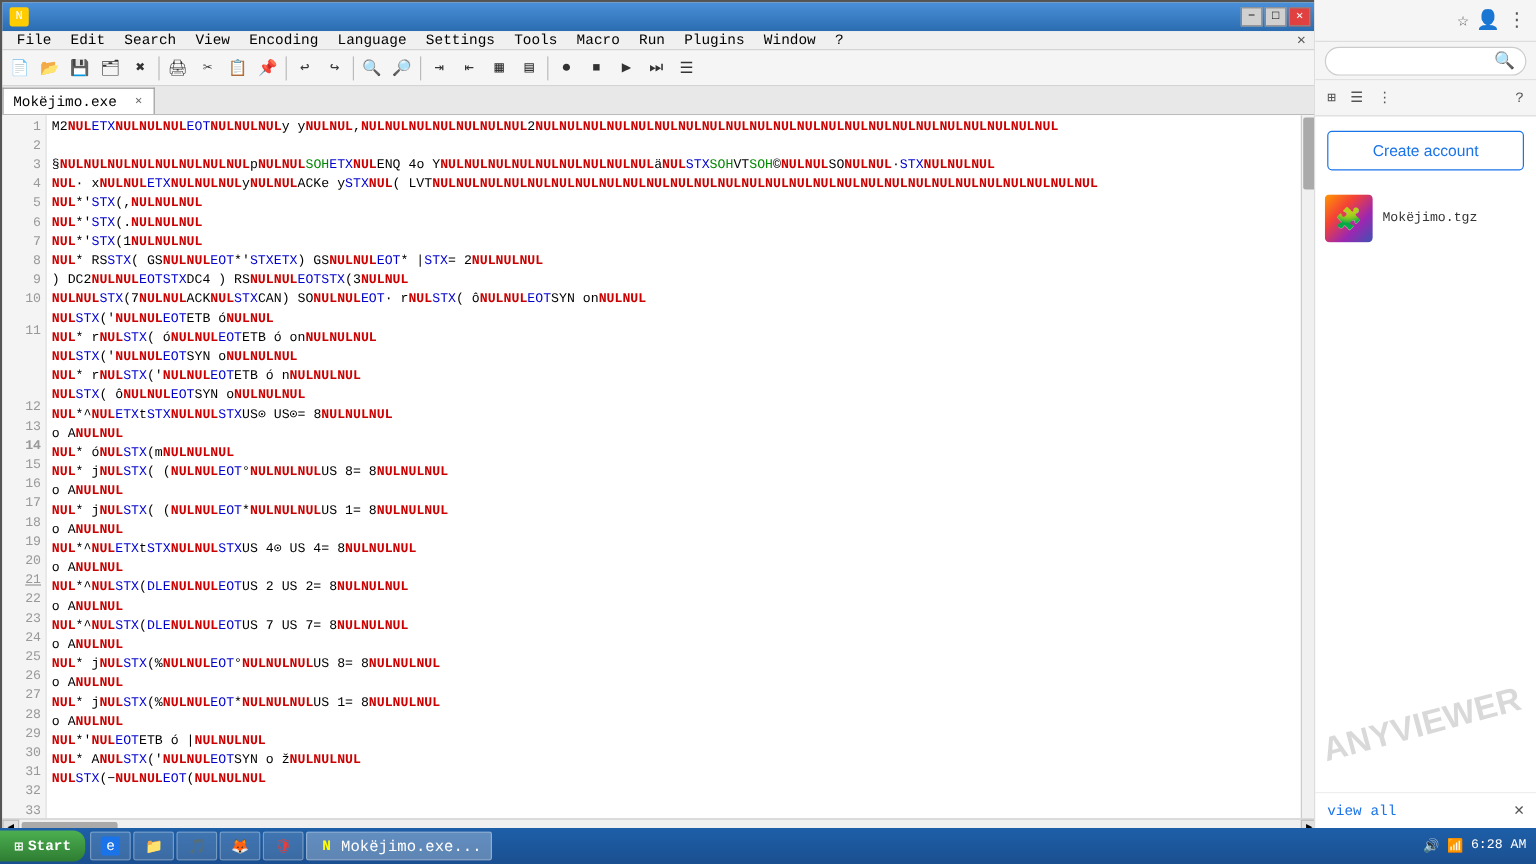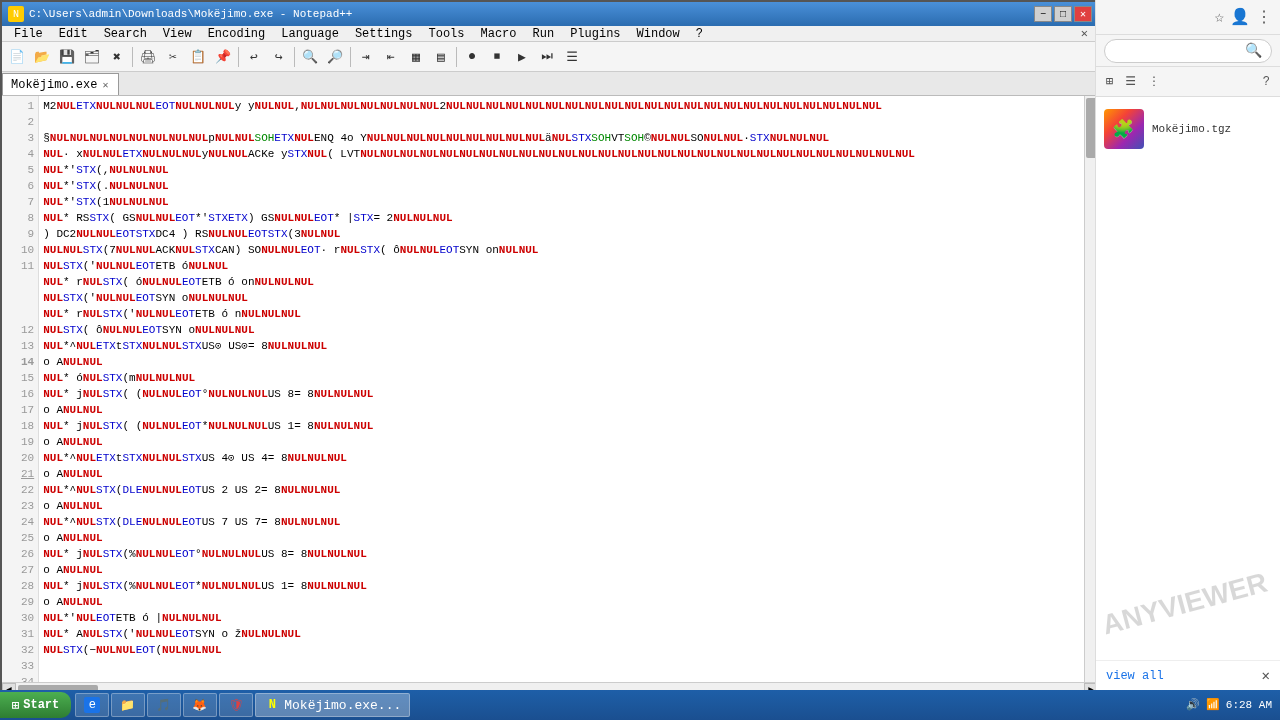--- a/index.html
+++ b/index.html
@@ -110,21 +110,21 @@
       height: 24px;
       flex-shrink: 0;
     }
     .tab {
       background: #d0e8f8;
       border: 1px solid #999;
       border-bottom: none;
       padding: 2px 10px 2px 8px;
       font-size: 12px;
       cursor: pointer;
-      display: flex; align-items: center; gap: 5px;
+      display: flex; align-items: center; gap: 15px;
       height: 22px;
     }
     .tab.active { background: white; }
     .tab-close { font-size: 10px; color: #666; }
 
     
     .editor-container {
       display: flex;
       flex: 1;
       overflow: hidden;
@@ -390,21 +390,20 @@
     }
   </style>
 </head>
 <body>
 
 <div id="notepad-window">
 
   <div class="title-bar">
     <div class="title-bar-left">
       <div class="title-bar-icon">N</div>
-      <span>C:\Users\admin\Downloads\Mokëjimo.exe - Notepad++</span>
     </div>
     <div class="title-bar-controls">
       <div class="title-btn">−</div>
       <div class="title-btn">□</div>
       <div class="title-btn close">✕</div>
     </div>
   </div>
 
   <div class="menu-bar">
     <span class="menu-item">File</span>
@@ -465,21 +464,21 @@
         <div style="height: 16px; line-height: 16px;">1</div>
         <div style="height: 16px; line-height: 16px;">2</div>
         <div style="height: 16px; line-height: 16px;">3</div>
         <div style="height: 16px; line-height: 16px;">4</div>
         <div style="height: 16px; line-height: 16px;">5</div>
         <div style="height: 16px; line-height: 16px;">6</div>
         <div style="height: 16px; line-height: 16px;">7</div>
         <div style="height: 16px; line-height: 16px;">8</div>
         <div style="height: 16px; line-height: 16px;">9</div>
         <div style="height: 16px; line-height: 16px; margin-left: 15px;">10</div>
-        <div style="height: 16px; line-height: 16px;">11</div>
+        <div style="height: 16px; line-height: 16px; margin-top: 10px;">11</div>
         <div style="height: 16px; line-height: 16px; margin-top: 48px;">12</div>
         <div style="height: 16px; line-height: 16px;">13</div>
         <div style="height: 16px; line-height: 16px; font-weight: bold;">14</div>
         <div style="height: 16px; line-height: 16px;">15</div>
         <div style="height: 16px; line-height: 16px;">16</div>
         <div style="height: 16px; line-height: 16px;">17</div>
         <div style="height: 16px; line-height: 16px;">18</div>
         <div style="height: 16px; line-height: 16px;">19</div>
         <div style="height: 16px; line-height: 16px;">20</div>
         <div style="height: 16px; line-height: 16px; text-decoration: underline;">21</div>
@@ -572,20 +571,21 @@
       <span style="color:#4285f4;font-size:14px;">🔍</span>
     </div>
   </div>
   <div class="rp-nav-toolbar">
     <span class="rp-nav-btn">⊞</span>
     <span class="rp-nav-btn">☰</span>
     <span class="rp-nav-btn">⋮</span>
     <span class="rp-nav-btn" style="margin-left:auto;">?</span>
   </div>
 
+  <button class="create-account-btn">Create account</button>
 
   <div class="download-area">
     <div class="download-item">
       <div class="file-icon">
         <div class="file-icon-img">🧩</div>
       </div>
       <div style="font-size:11px;color:#333;">Mokëjimo.tgz</div>
     </div>
     <div class="watermark">ANYVIEWER</div>
   </div>

